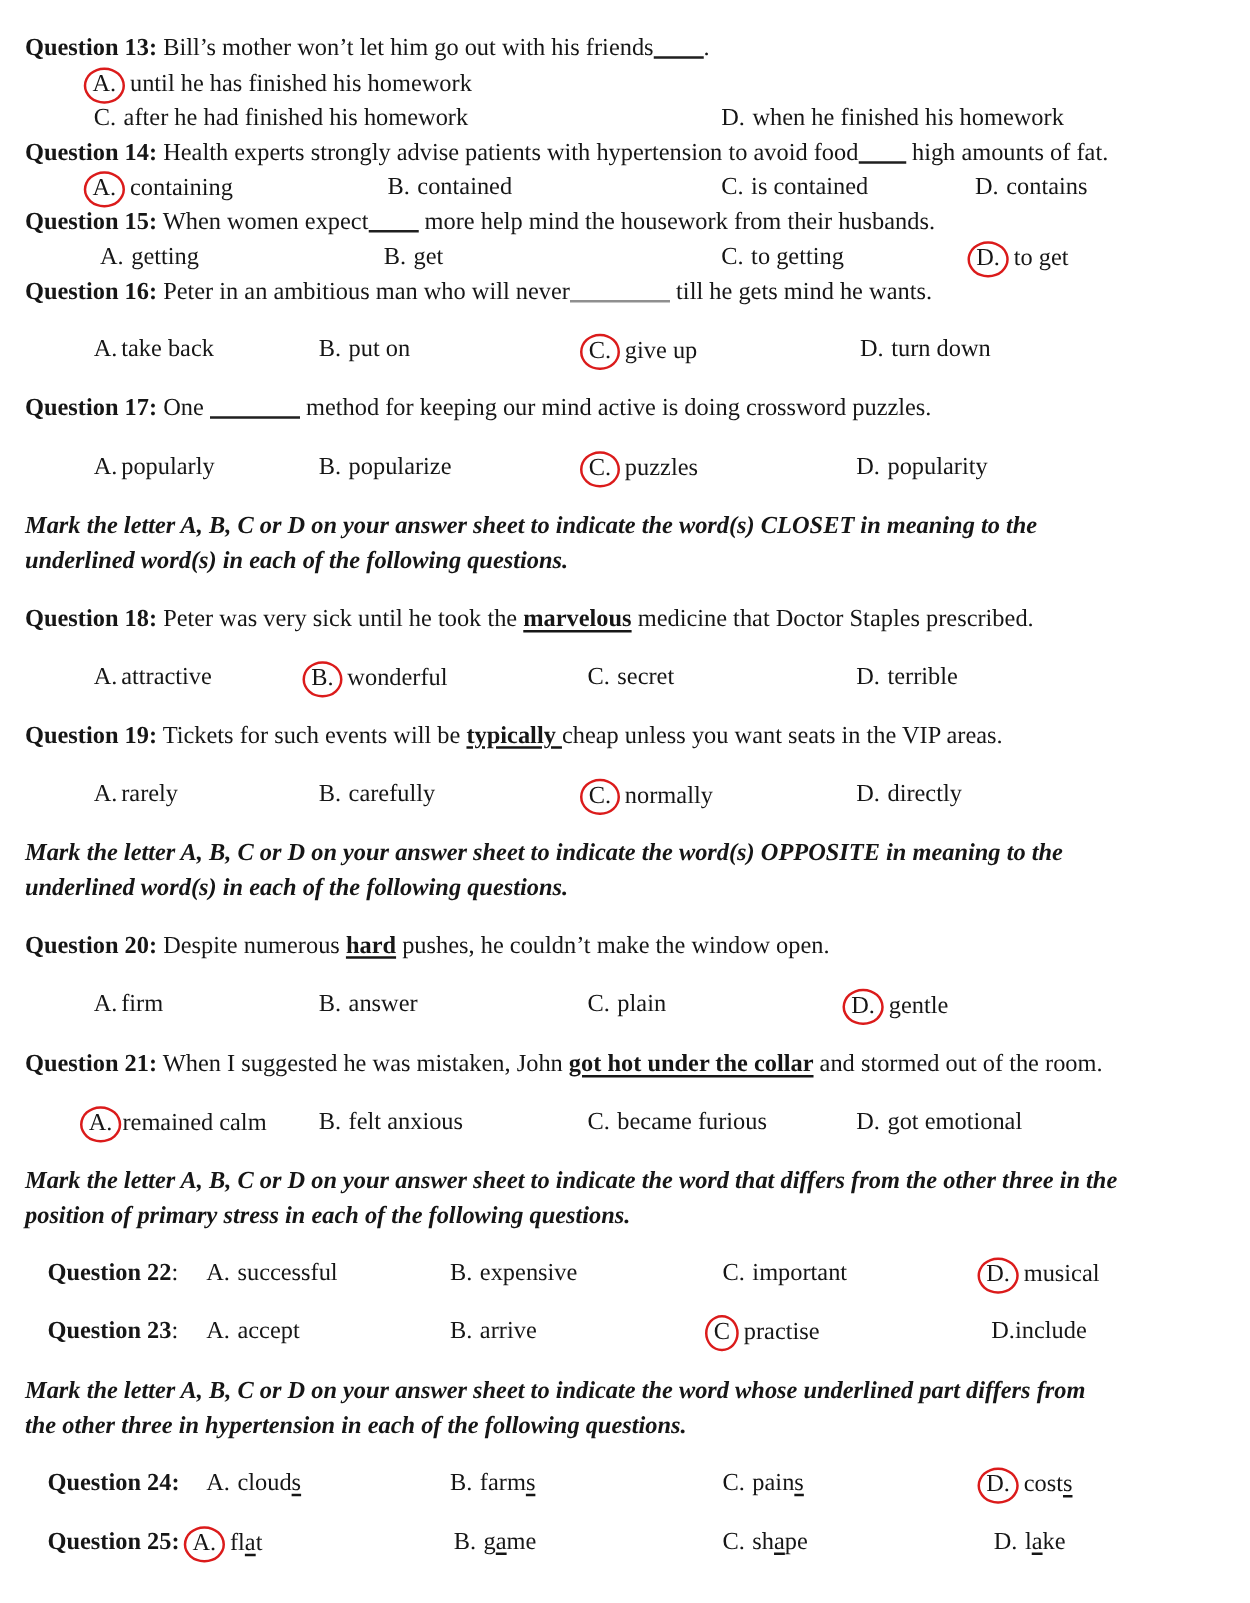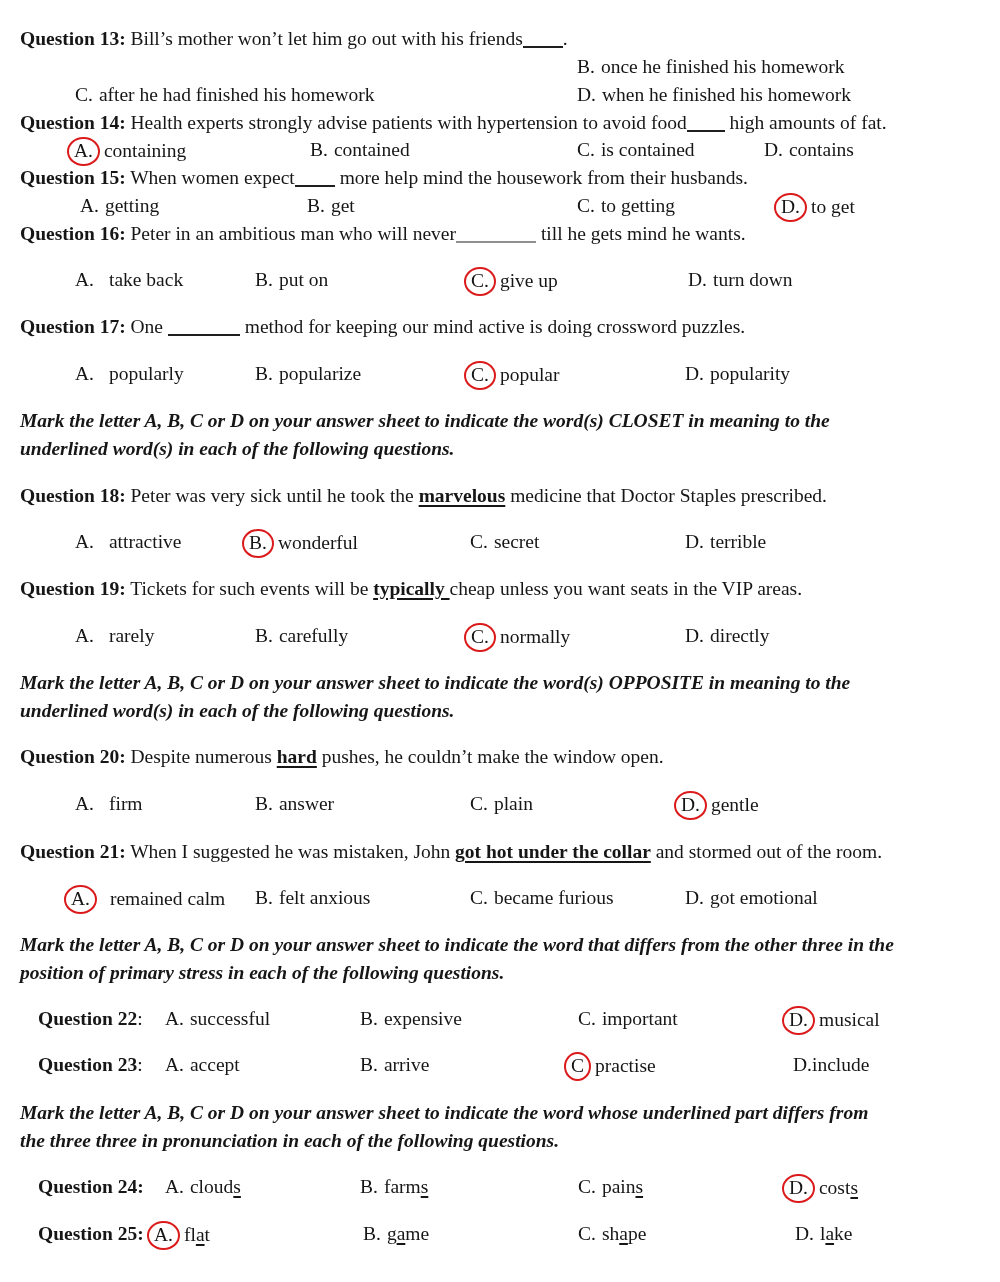--- a/index.html
+++ b/index.html
@@ -7,52 +7,52 @@
   body {
     position:relative; background:#ffffff; overflow:hidden;
     font-family:"Liberation Serif", serif; font-size:19.5px; color:#161616;
   }
   .line { position:absolute; left:20px; white-space:nowrap; }
   .row  { position:absolute; left:0; top:0; width:1000px; height:30px; }
   .row .opt { position:absolute; top:0; white-space:nowrap; }
   .ql { font-weight:bold; }
   .instr { font-weight:bold; font-style:italic; }
   .ot { margin-left:6px; }
-  .g .ot { margin-left:15px; }
+  .g .ot { margin-left:3px; }
   .t .ot { margin-left:0; }
   .blank {
     display:inline-block; height:2px; border-bottom:2px solid #1f1f1f;
     transform:translateY(3px);
   }
   .blank.gray { border-bottom-color:#8f8f8f; }
   .bu { font-weight:bold; text-decoration:underline; text-decoration-thickness:2px; text-underline-offset:3px; }
   .u  { text-decoration:underline; text-decoration-thickness:1.5px; text-underline-offset:3px; }
   .circ {
     display:inline-block; border:2px solid #db1b1b; border-radius:50%;
     padding:0 5px 2px 5px; margin:-2px -2px -2px -8px; line-height:1.2;
   }
 </style>
 </head>
 <body>
 
 <div class="line" style="top:28px"><span class="ql">Question 13:</span><span> Bill’s mother won’t let him go out with his friends</span><span class="blank" style="width:40px"></span><span>.</span></div>
 <div class="row" style="top:56px">
-  <span class="opt" style="left:577px"><span>B.</span><span class="ot">once he finished his homework</span></span>
+  <span class="opt" style="left:75px"><span class="circ"><span>A.</span></span><span class="ot">until he has finished his homework</span></span>
 </div>
 <div class="row" style="top:84px">
   <span class="opt" style="left:577px"><span>D.</span><span class="ot">when he finished his homework</span></span>
   <span class="opt" style="left:75px"><span>C.</span><span class="ot">after he had finished his homework</span></span>
 </div>
 
 <div class="line" style="top:112px"><span class="ql">Question 14:</span><span> Health experts strongly advise patients with hypertension to avoid food</span><span class="blank" style="width:38px"></span><span> high amounts of fat.</span></div>
 <div class="row" style="top:139px">
   <span class="opt" style="left:75px"><span class="circ"><span>A.</span></span><span class="ot">containing</span></span>
   <span class="opt" style="left:310px"><span>B.</span><span class="ot">contained</span></span>
   <span class="opt" style="left:577px"><span>C.</span><span class="ot">is contained</span></span>
-  <span class="opt" style="left:764px"><span>D.</span><span class="ot">contains</span></span>
+  <span class="opt" style="left:780px"><span>D.</span><span class="ot">contains</span></span>
 </div>
 
 <div class="line" style="top:167px"><span class="ql">Question 15:</span><span> When women expect</span><span class="blank" style="width:40px"></span><span> more help mind the housework from their husbands.</span></div>
 <div class="row" style="top:195px">
   <span class="opt" style="left:80px"><span>A.</span><span class="ot">getting</span></span>
   <span class="opt" style="left:307px"><span>B.</span><span class="ot">get</span></span>
   <span class="opt" style="left:577px"><span>C.</span><span class="ot">to getting</span></span>
   <span class="opt" style="left:782px"><span class="circ"><span>D.</span></span><span class="ot">to get</span></span>
 </div>
 
@@ -61,21 +61,21 @@
   <span class="opt g" style="left:75px"><span>A.</span><span class="ot">take back</span></span>
   <span class="opt" style="left:255px"><span>B.</span><span class="ot">put on</span></span>
   <span class="opt" style="left:472px"><span class="circ"><span>C.</span></span><span class="ot">give up</span></span>
   <span class="opt" style="left:688px"><span>D.</span><span class="ot">turn down</span></span>
 </div>
 
 <div class="line" style="top:316px"><span class="ql">Question 17:</span><span> One </span><span class="blank" style="width:72px"></span><span> method for keeping our mind active is doing crossword puzzles.</span></div>
 <div class="row" style="top:363px">
   <span class="opt g" style="left:75px"><span>A.</span><span class="ot">popularly</span></span>
   <span class="opt" style="left:255px"><span>B.</span><span class="ot">popularize</span></span>
-  <span class="opt" style="left:472px"><span class="circ"><span>C.</span></span><span class="ot">popular</span></span>
+  <span class="opt" style="left:472px"><span class="circ"><span>C.</span></span><span class="ot">puzzles</span></span>
   <span class="opt" style="left:685px"><span>D.</span><span class="ot">popularity</span></span>
 </div>
 
 <div class="line instr" style="top:410px">Mark the letter A, B, C or D on your answer sheet to indicate the word(s) CLOSET in meaning to the</div>
 <div class="line instr" style="top:438px">underlined word(s) in each of the following questions.</div>
 
 <div class="line" style="top:485px"><span class="ql">Question 18:</span><span> Peter was very sick until he took the </span><span class="bu">marvelous</span><span> medicine that Doctor Staples prescribed.</span></div>
 <div class="row" style="top:531px">
   <span class="opt g" style="left:75px"><span>A.</span><span class="ot">attractive</span></span>
   <span class="opt" style="left:250px"><span class="circ"><span>B.</span></span><span class="ot">wonderful</span></span>
@@ -123,21 +123,21 @@
 
 <div class="row" style="top:1054px">
   <span class="opt" style="left:38px"><span class="ql">Question 23</span><span>:</span></span>
   <span class="opt" style="left:165px"><span>A.</span><span class="ot">accept</span></span>
   <span class="opt" style="left:360px"><span>B.</span><span class="ot">arrive</span></span>
   <span class="opt" style="left:572px"><span class="circ"><span>C</span></span><span class="ot">practise</span></span>
   <span class="opt t" style="left:793px"><span>D.</span><span class="ot">include</span></span>
 </div>
 
 <div class="line instr" style="top:1102px">Mark the letter A, B, C or D on your answer sheet to indicate the word whose underlined part differs from</div>
-<div class="line instr" style="top:1130px">the three three in pronunciation in each of the following questions.</div>
+<div class="line instr" style="top:1130px">the other three in hypertension in each of the following questions.</div>
 
 <div class="row" style="top:1176px">
   <span class="opt" style="left:38px"><span class="ql">Question 24:</span></span>
   <span class="opt" style="left:165px"><span>A.</span><span class="ot"><span>cloud</span><span class="u">s</span><span></span></span></span>
   <span class="opt" style="left:360px"><span>B.</span><span class="ot"><span>farm</span><span class="u">s</span><span></span></span></span>
   <span class="opt" style="left:578px"><span>C.</span><span class="ot"><span>pain</span><span class="u">s</span><span></span></span></span>
   <span class="opt" style="left:790px"><span class="circ"><span>D.</span></span><span class="ot"><span>cost</span><span class="u">s</span><span></span></span></span>
 </div>
 
 <div class="row" style="top:1223px">

